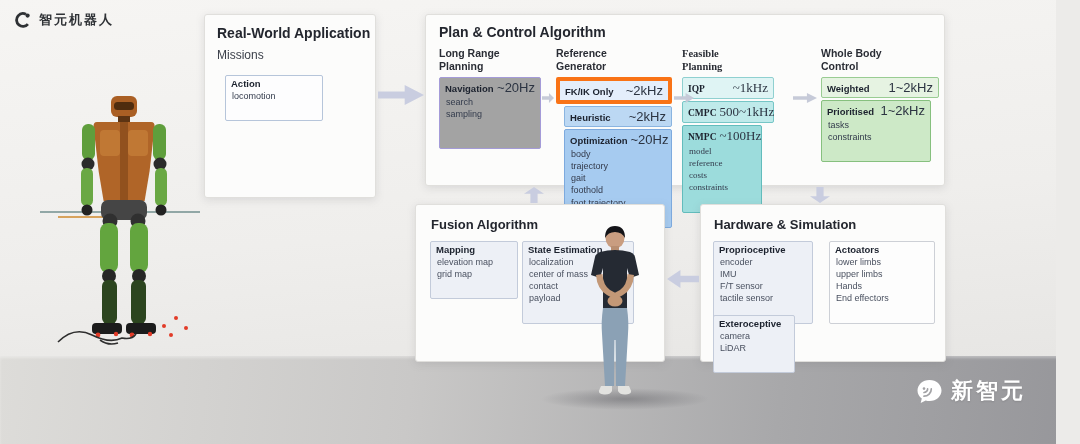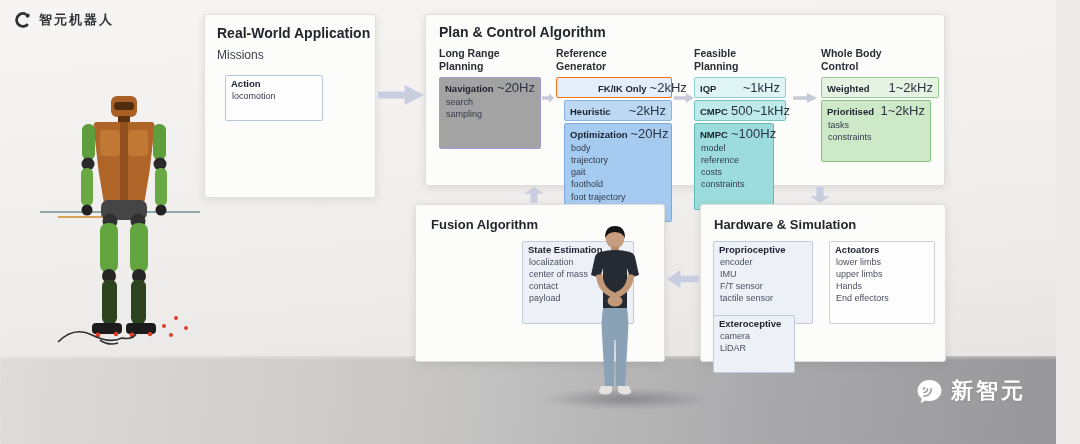--- a/index.html
+++ b/index.html
@@ -31,36 +31,36 @@
 
   .panel-fusion { left:415px; top:204px; width:250px; height:158px; }
   .panel-fusion .panel-title { left:15px; top:12px; }
 
   .panel-hw { left:700px; top:204px; width:246px; height:158px; }
   .panel-hw .panel-title { left:13px; top:12px; }
 
   .plan-col { position:absolute; top:32px; }
   .col1 { left:13px;  width:102px; }
   .col2 { left:130px; width:116px; }
-  .col3 { left:268px; width:92px; }
+  .col3 { left:256px; width:92px;font-family:Liberation Serif, serif; }
   .col4 { left:395px; width:118px; }
   .col-label { font-size:10.5px; font-weight:bold; color:#2a2d35; line-height:1.25; height:28px; margin-bottom:2px; }
   .col1 .col-label { width:72px; } .col2 .col-label { width:72px; }
   .col3 .col-label { width:62px; } .col4 .col-label { width:82px; }
 
   .box { border-radius:2px; padding-bottom:18px; margin-bottom:2px; }
   .box-head { display:flex; justify-content:space-between; align-items:baseline; gap:3px; padding:2px 5px 1px; }
   .box-title { font-weight:bold; font-size:9.5px; color:#1c222e; white-space:nowrap; }
   .box-rate { font-size:13px; color:#2c3442; white-space:nowrap; }
   .box-item { padding:0 6px; font-size:9px; color:#333b4c; line-height:1.35; }
   .slim { padding-bottom:1px; }
   .indent { margin-left:8px; }
 
   .bx-purple { background:#a3a3a3; border:1px solid #a49bd8; }
-  .bx-blue-1 { background:#e4eefb; border:1px solid #f97316;padding-left:36px; }
+  .bx-blue-1 { background:#e4eefb; border:4px solid #f97316; }
   .bx-blue-2 { background:#bcd8f3; border:1px solid #8ab4e0; }
   .bx-blue-3 { background:#a6cbf0; border:1px solid #7daade; }
   .bx-teal-1 { background:#dff4f4; border:1px solid #8fd0d0; }
   .bx-teal-2 { background:#bfeaea; border:1px solid #76c6c6; }
   .bx-teal-3 { background:#9cdcdc; border:1px solid #62bcbc; }
   .bx-green-1 { background:#e6f3e2; border:1px solid #99cc92; }
   .bx-green-2 { background:#cde9c7; border:1px solid #86c07e; }
   .bx-gray  { background:#edf0f6; border:1px solid #c3cbda; }
   .bx-white { background:#fdfdfd; border:1px solid #cdd0d6; }
   .bx-action{ background:#fdfdfe; border:1px solid #b6c5da; }
@@ -260,20 +260,27 @@
           <span class="box-rate">1~2kHz</span>
         </div>
         <div class="box-item">tasks</div>
         <div class="box-item">constraints</div>
       </div>
     </div>
   </section>
 
   <section class="panel panel-fusion">
     <h2 class="panel-title">Fusion Algorithm</h2>
+    <div class="box bx-gray map-box">
+      <div class="box-head">
+        <span class="box-title">Mapping</span>
+      </div>
+      <div class="box-item">elevation map</div>
+      <div class="box-item">grid map</div>
+    </div>
     <div class="box bx-gray se-box">
       <div class="box-head">
         <span class="box-title">State Estimation</span>
       </div>
       <div class="box-item">localization</div>
       <div class="box-item">center of mass</div>
       <div class="box-item">contact</div>
       <div class="box-item">payload</div>
     </div>
   </section>

